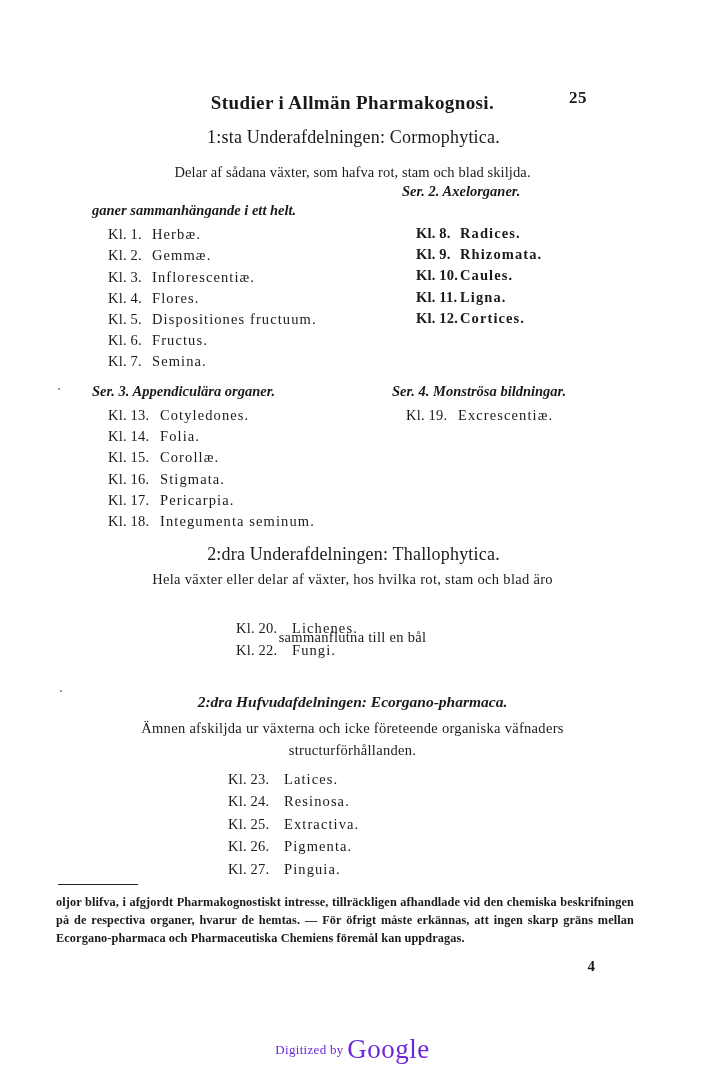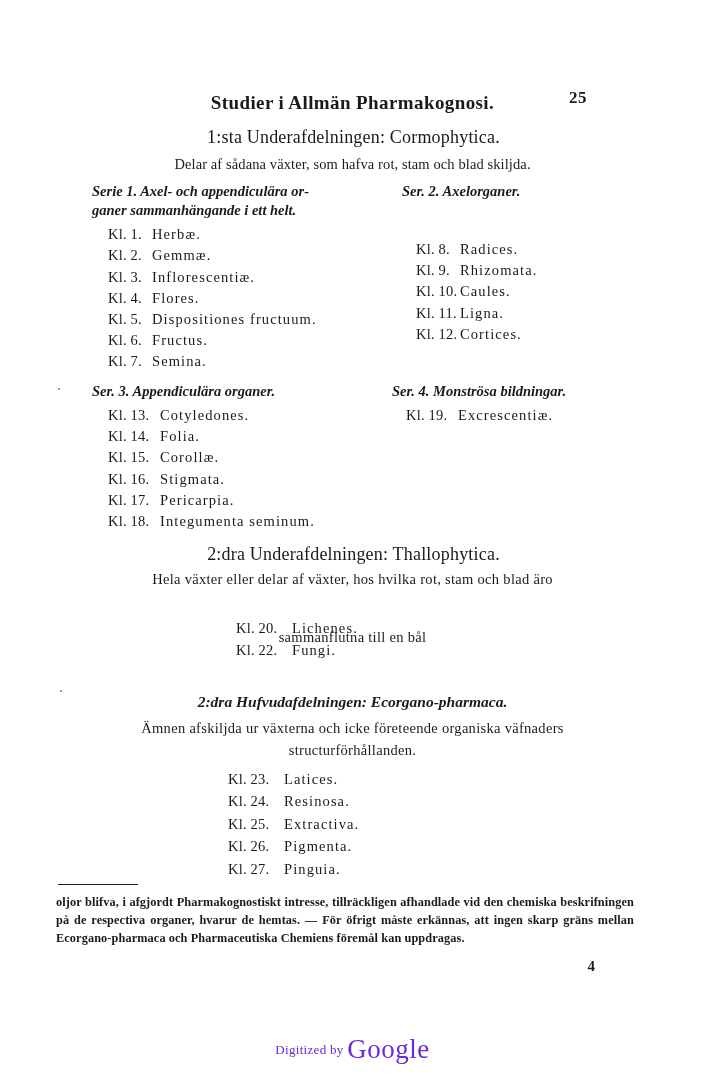--- a/index.html
+++ b/index.html
@@ -177,41 +177,41 @@
 <body>
 
 <div class="page">
 
   <div class="runhead">
     <span class="title">Studier i Allmän Pharmakognosi.</span>
   </div>
   <div class="folio">25</div>
 
   <div class="h-section" style="position:absolute; top:126px; left:0; width:705px;">1:sta Underafdelningen: Cormophytica.</div>
-  <div class="lead" style="position:absolute; top:156px; left:0; width:705px;">Delar af sådana växter, som hafva rot, stam och blad skiljda.</div>
+  <div class="lead" style="position:absolute; top:164px; left:0; width:705px;">Delar af sådana växter, som hafva rot, stam och blad skiljda.</div>
 
   <div class="cols" style="top:182px;">
     <div class="col" style="width:300px;">
       <div class="serie-title">
-        <span>Serie 1.  Axel- och appendiculära or-</span><br>
+        <br>
         <span>ganer sammanhängande i ett helt.</span>
       </div>
       <ul class="kl-list" style="padding-left:16px;">
         <li><span class="kl-num">Kl. 1.</span><span class="kl-name">Herbæ.</span></li>
         <li><span class="kl-num">Kl. 2.</span><span class="kl-name">Gemmæ.</span></li>
         <li><span class="kl-num">Kl. 3.</span><span class="kl-name">Inflorescentiæ.</span></li>
         <li><span class="kl-num">Kl. 4.</span><span class="kl-name">Flores.</span></li>
         <li><span class="kl-num">Kl. 5.</span><span class="kl-name">Dispositiones fructuum.</span></li>
         <li><span class="kl-num">Kl. 6.</span><span class="kl-name">Fructus.</span></li>
         <li><span class="kl-num">Kl. 7.</span><span class="kl-name">Semina.</span></li>
       </ul>
     </div>
     <div class="col" style="width:220px;">
       <div class="serie-title" style="padding-left:10px;">Ser. 2.  Axelorganer.</div>
-      <ul class="kl-list" style="padding-left:24px; margin-top:38px;">
+      <ul class="kl-list" style="padding-left:24px; margin-top:22px;font-weight:bold;">
         <li><span class="kl-num">Kl. 8.</span><span class="kl-name">Radices.</span></li>
         <li><span class="kl-num">Kl. 9.</span><span class="kl-name">Rhizomata.</span></li>
         <li><span class="kl-num">Kl. 10.</span><span class="kl-name">Caules.</span></li>
         <li><span class="kl-num">Kl. 11.</span><span class="kl-name">Ligna.</span></li>
         <li><span class="kl-num">Kl. 12.</span><span class="kl-name">Cortices.</span></li>
       </ul>
     </div>
   </div>
 
   <div class="cols" style="top:382px;">

